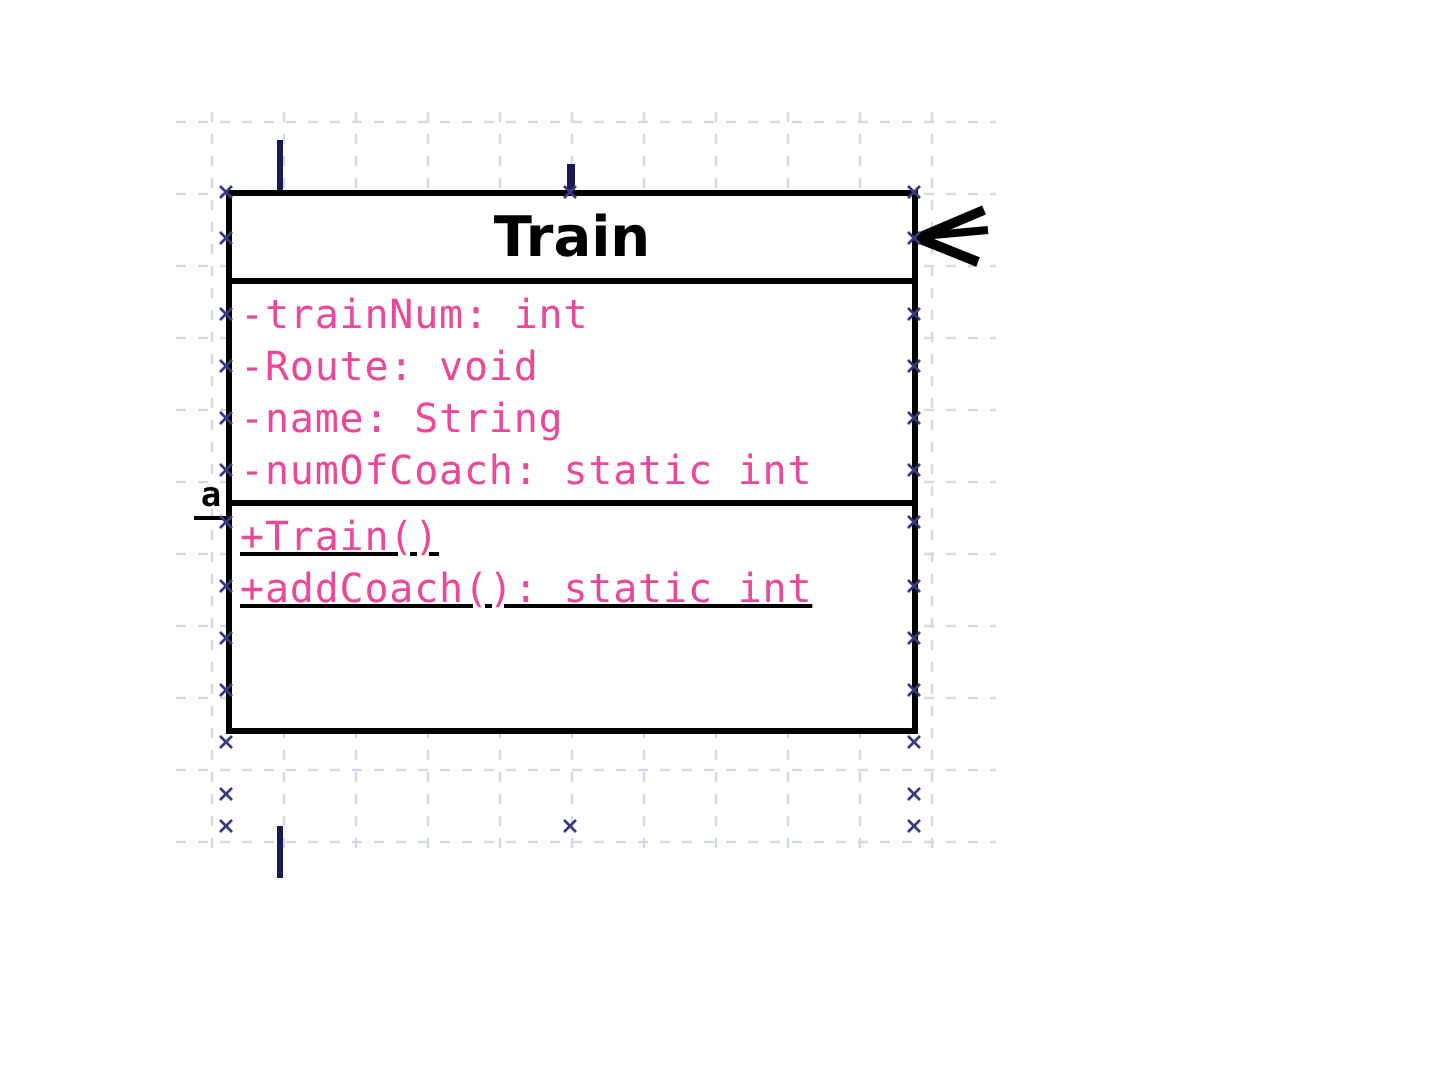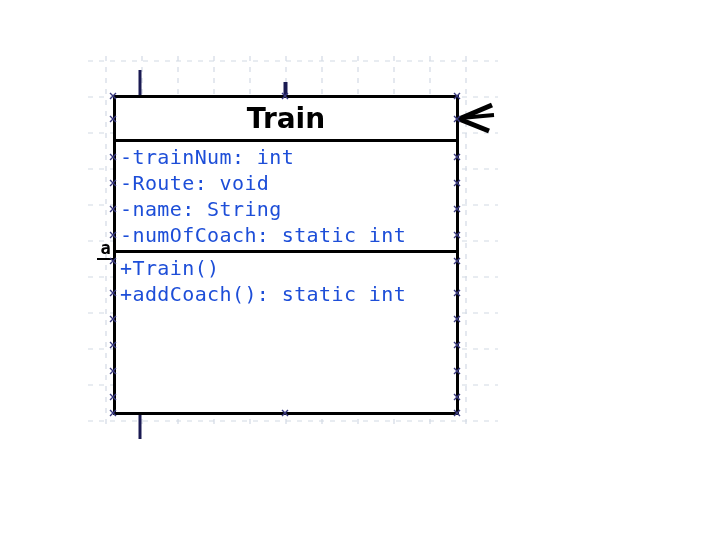--- a/index.html
+++ b/index.html
@@ -9,33 +9,33 @@
   }
   svg.overlay{position:absolute;left:0;top:0;width:720px;height:540px;}
   svg.under{z-index:0;}
   svg.over{z-index:3;}
   .partial-label{
     position:absolute;left:97px;top:239px;width:17px;height:19px;z-index:1;
     font-family:"DejaVu Sans Mono",monospace;font-weight:bold;font-size:17px;
     line-height:19px;text-align:center;color:#000;border-bottom:2px solid #000;
   }
   .class-box{
-    position:absolute;left:113px;top:95px;width:346px;height:320px;z-index:2;
+    position:absolute;left:113px;top:95px;width:346px;height:272px;z-index:2;
     border:3px solid #000;background:#ffffff;box-sizing:border-box;
   }
   .class-header{
     height:41px;border-bottom:3px solid #000;
     display:flex;align-items:center;justify-content:center;
     font-family:"DejaVu Sans",sans-serif;font-weight:bold;font-size:28px;color:#000;
   }
   .class-attrs{border-bottom:3px solid #000;padding:2px 0;}
-  .class-methods{padding:2px 0;}
+  .class-methods{padding:2px 0;text-decoration:underline;}
   .member-row{
     height:26px;line-height:26px;padding-left:4px;
-    font-family:"DejaVu Sans Mono",monospace;font-size:20px;color:#1d4ed8;
+    font-family:"DejaVu Sans Mono",monospace;font-size:20px;color:#ec4899;
     letter-spacing:0.4px;white-space:pre;
   }
 </style>
 </head>
 <body>
 
 <div class="stage">
 
   <svg class="overlay under" viewBox="0 0 720 540" xmlns="http://www.w3.org/2000/svg">
     <g>

